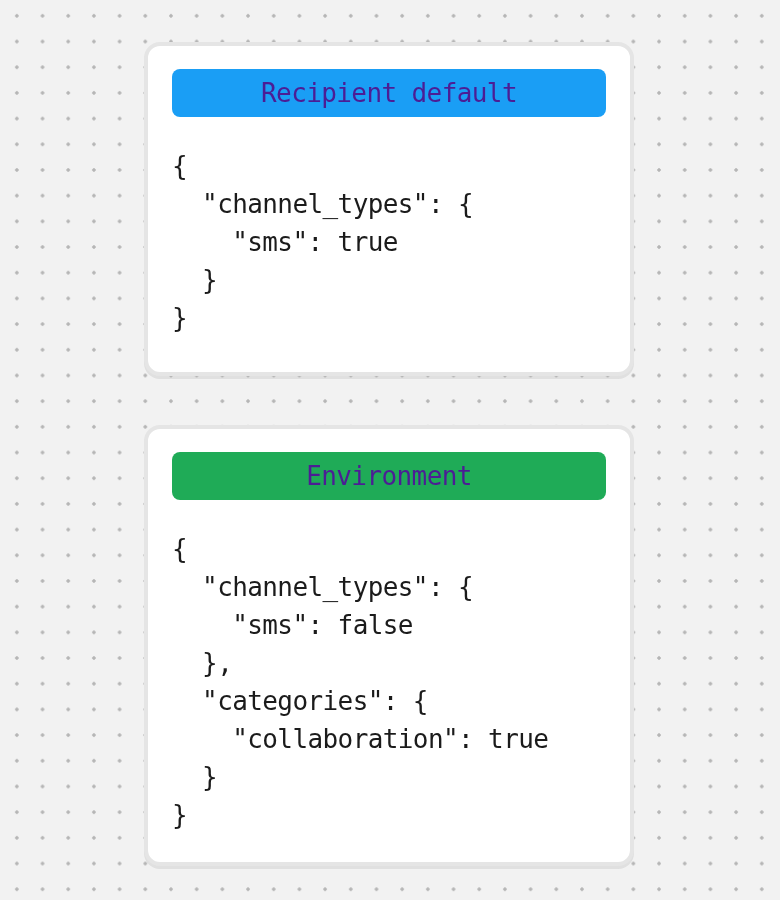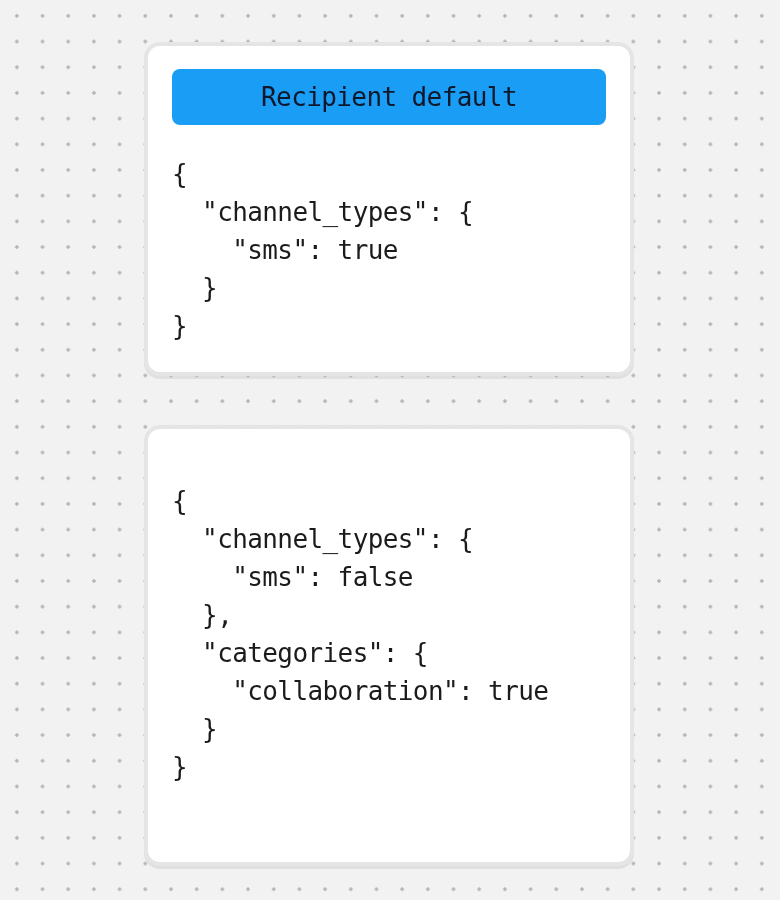--- a/index.html
+++ b/index.html
@@ -25,26 +25,26 @@
     background: #ffffff;
     border: 4px solid #e5e5e5;
     border-radius: 16px;
     padding: 23px 24px 24px 24px;
     box-shadow: 0 3px 0 rgba(160,160,160,0.22);
     overflow: hidden;
   }
   .card-recipient { top: 42px;  height: 334px; }
   .card-environment { top: 425px; height: 441px; }
   .card-header {
-    height: 56px;
+    height: 48px;
     border-radius: 8px;
     display: flex;
     align-items: center;
     justify-content: center;
-    color: #0f172a;
+    color: #4c1d95;
     font-size: 26px;
     letter-spacing: -0.6px;
     font-family: "DejaVu Sans Mono", monospace;
   }
   .code {
     margin-top: 30px;
     font-size: 26px;
     line-height: 38px;
     letter-spacing: -0.6px;
     color: #1b1b1b;
@@ -63,20 +63,21 @@
     <div class="code">
       <div class="code-line">{</div>
       <div class="code-line">  "channel_types": {</div>
       <div class="code-line">    "sms": true</div>
       <div class="code-line">  }</div>
       <div class="code-line">}</div>
     </div>
   </section>
 
   <section class="card card-environment">
+    <div class="card-header" style="background-color: rgb(31, 171, 87);">Environment</div>
     <div class="code">
       <div class="code-line">{</div>
       <div class="code-line">  "channel_types": {</div>
       <div class="code-line">    "sms": false</div>
       <div class="code-line">  },</div>
       <div class="code-line">  "categories": {</div>
       <div class="code-line">    "collaboration": true</div>
       <div class="code-line">  }</div>
       <div class="code-line">}</div>
     </div>

